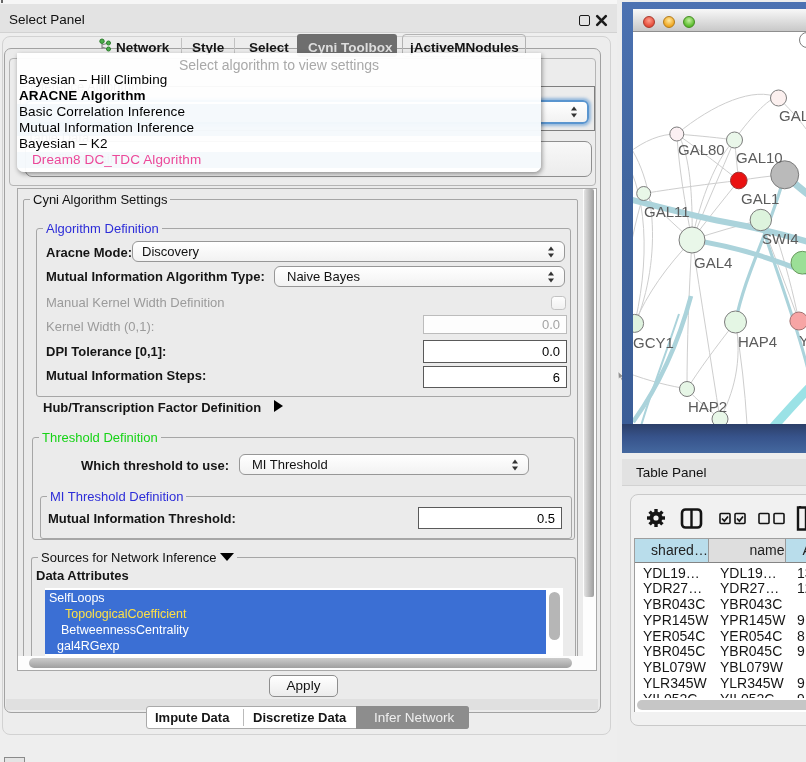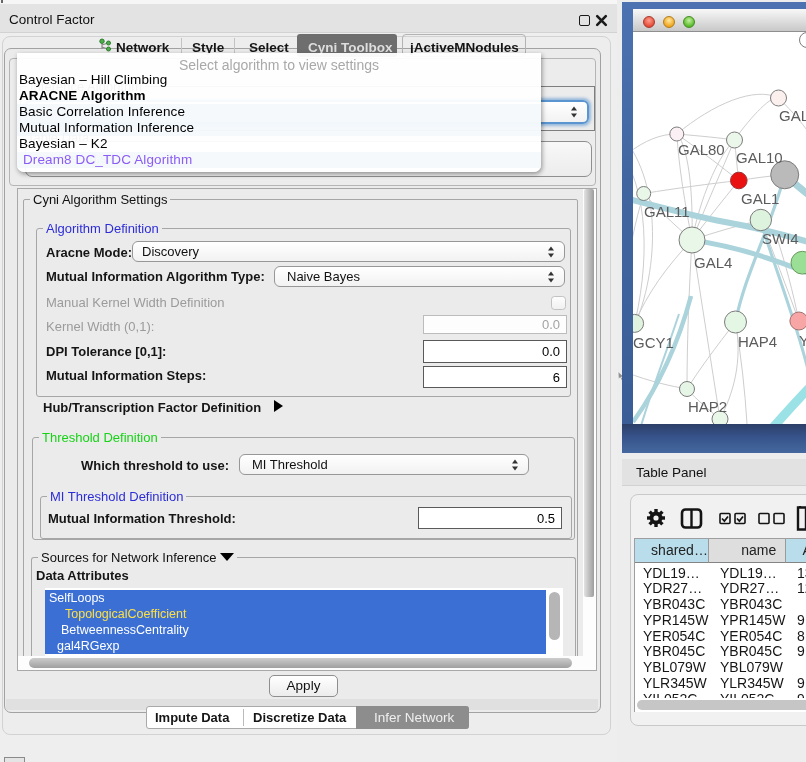--- a/index.html
+++ b/index.html
@@ -15,21 +15,21 @@
 .ar i{bottom:0;border-top:4.2px solid #333}
 .fld{position:absolute;background:#fff;border:1px solid #5a5a5a;font-size:13px;color:#000;text-align:right;box-sizing:border-box;display:flex;align-items:center;justify-content:flex-end;padding-right:6px}
 .sep{position:absolute;width:1px;background:#c2c2c2}
 </style></head>
 <body>
 <div id="root">
 
 <div class="a" style="left:0;top:0;width:617px;height:4px;background:#f6f6f6"></div>
 <div class="a" style="left:1px;top:0;width:2px;height:3px;background:#666"></div>
 <div class="a" style="left:0;top:4px;width:617px;height:28px;background:#e3e3e3;border-bottom:1px solid #d2d2d2"></div>
-<div class="a" style="left:9px;top:12px;font-size:13.5px;color:#111">Control Factor</div>
+<div class="a" style="left:9px;top:12px;font-size:13.5px;color:#111">Select Panel</div>
 
 <div class="a" style="left:579px;top:15px;width:9px;height:9px;border:1.6px solid #1a1a1a;border-radius:2px"></div>
 <svg class="a" style="left:595px;top:14px" width="13" height="13" viewBox="0 0 13 13">
       <path d="M2.2 2.2 L10.8 10.8 M10.8 2.2 L2.2 10.8" stroke="#1a1a1a" stroke-width="2.6" stroke-linecap="round"></path>
     </svg>
 <div class="a" style="left:0;top:33px;width:617px;height:729px;background:#eeeeee"></div>
 
 <div class="a" style="left:2px;top:36px;width:607px;height:697px;background:#ededed;border:1px solid #d2d2d2;border-radius:8px"></div>
 <div class="a" style="left:4px;top:48px;width:595px;height:663px;background:#ebebeb;border:1px solid #a2a2a2;border-radius:7px"></div>
 <div class="a" style="left:6px;top:699px;width:592px;height:11px;background:#e0e0e0"></div>
@@ -63,21 +63,21 @@
 <div class="a" style="left:25px;top:141px;width:567px;height:36px;background:linear-gradient(#f8f8f8,#ececec);border:1px solid #8f8f8f;border-radius:7px;font-size:13px;color:#222;line-height:34px;padding-left:10px;box-sizing:border-box">gal-filtered.sif</div>
 
 <div class="a" style="left:17px;top:53px;width:524px;height:119px;background:rgba(255,255,255,0.95);border-radius:0 0 7px 7px;box-shadow:1px 2px 5px rgba(0,0,0,.4);overflow:hidden">
   <div style="position:absolute;left:0;top:4px;width:100%;text-align:center;font-size:14px;color:#a9a9a9">Select algorithm to view settings</div>
   <div style="position:absolute;left:0;top:19px;width:100%">
     <div style="height:16px;line-height:16px;font-size:13.5px;letter-spacing:.12px;padding-left:2px;color:#000">Bayesian – Hill Climbing</div>
     <div style="height:16px;line-height:16px;font-size:13.5px;letter-spacing:.12px;padding-left:2px;color:#000;font-weight:bold">ARACNE Algorithm</div>
     <div style="height:16px;line-height:16px;font-size:13.5px;letter-spacing:.12px;padding-left:2px;color:#000;background:rgba(237,244,250,0.55)">Basic Correlation Inference</div>
     <div style="height:16px;line-height:16px;font-size:13.5px;letter-spacing:.12px;padding-left:2px;color:#000;background:rgba(237,244,250,0.55)">Mutual Information Inference</div>
     <div style="height:16px;line-height:16px;font-size:13.5px;letter-spacing:.12px;padding-left:2px;color:#000">Bayesian – K2</div>
-    <div style="height:16px;line-height:16px;font-size:13.5px;letter-spacing:.12px;padding-left:6px;color:#8b5cf6;background:rgba(237,244,250,0.55)">Dream8 DC_TDC Algorithm</div>
+    <div style="height:16px;line-height:16px;font-size:13.5px;letter-spacing:.12px;padding-left:15px;color:#ec4899;background:rgba(237,244,250,0.55)">Dream8 DC_TDC Algorithm</div>
   </div>
 </div>
 
 <div class="a" style="left:17px;top:188px;width:580px;height:483px;background:#ebebeb;border:1px solid #a8a8a8;box-sizing:border-box"></div>
 
 <div class="grp" style="left:23px;top:199px;width:553px;height:460px;border-radius:2px">
   <span class="t" style="background:#ebebeb;color:#111">Cyni Algorithm Settings</span>
 </div>
 
 <div class="grp" style="left:36px;top:228px;width:533px;height:167px">
@@ -258,21 +258,21 @@
       <rect x="134" y="11.5" width="10" height="10" rx="1"></rect>
       <path d="M82 16.5 l2.4 2.6 3.6-4.6" stroke-width="1.7"></path>
       <path d="M97 16.5 l2.4 2.6 3.6-4.6" stroke-width="1.7"></path>
     </g>
     <path d="M158 5.5 h8 v22 h-8 z M160 5.5 v-1.5" fill="none" stroke="#141414" stroke-width="2.4"></path>
   </g>
 </svg>
 <div class="a" style="left:634px;top:538px;width:176px;height:174px;background:#fff;border:1px solid #9e9e9e"></div>
 
 <div class="a" style="left:635px;top:539px;width:74px;height:24px;background:#b9ddeb;border-right:1px solid #9a9a9a;border-bottom:1px solid #848484;box-sizing:border-box;font-size:14px;color:#222;line-height:22px;text-align:center;padding-left:16px">shared…</div>
-<div class="a" style="left:709px;top:539px;width:76.5px;height:24px;background:#dedede;border-right:1px solid #9a9a9a;border-bottom:1px solid #848484;box-sizing:border-box;font-size:14px;color:#222;line-height:22px;text-align:center;padding-left:24px">name</div>
+<div class="a" style="left:709px;top:539px;width:76.5px;height:24px;background:#dedede;border-right:1px solid #9a9a9a;border-bottom:1px solid #848484;box-sizing:border-box;font-size:14px;color:#222;line-height:22px;text-align:right;padding-left:24px">name</div>
 <div class="a" style="left:785.5px;top:539px;width:25px;height:24px;background:#b9ddeb;border-bottom:1px solid #848484;box-sizing:border-box;font-size:14px;color:#222;line-height:22px;padding-left:17px">A</div>
 
 <div class="a" style="left:634px;top:564.5px;width:176px;height:133.5px;overflow:hidden">
 <div class="a" style="left:9px;top:1px;font-size:14px;color:#161616;line-height:15.8px;white-space:pre">YDL19…
 YDR27…
 YBR043C
 YPR145W
 YER054C
 YBR045C
 YBL079W

